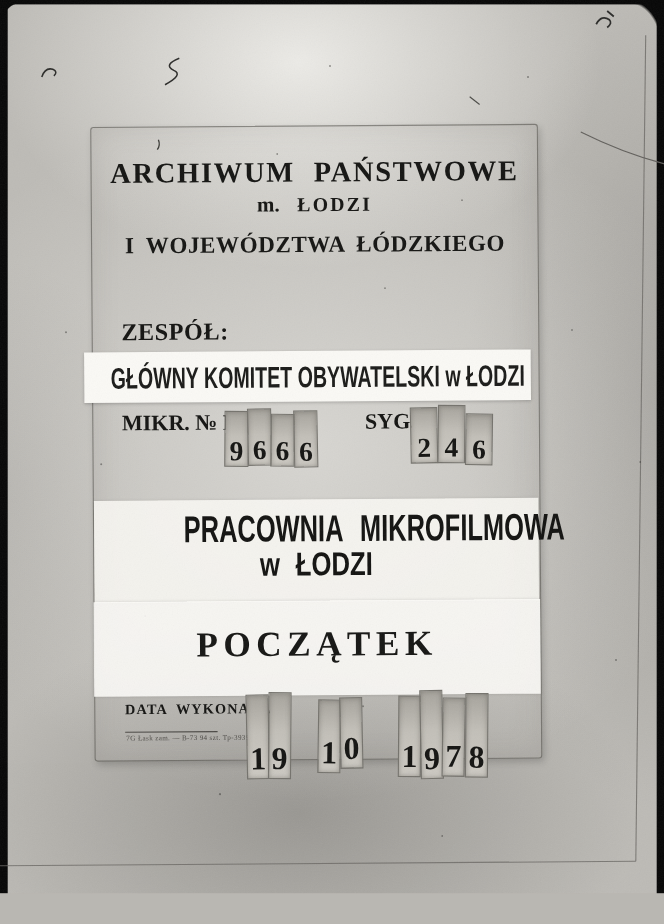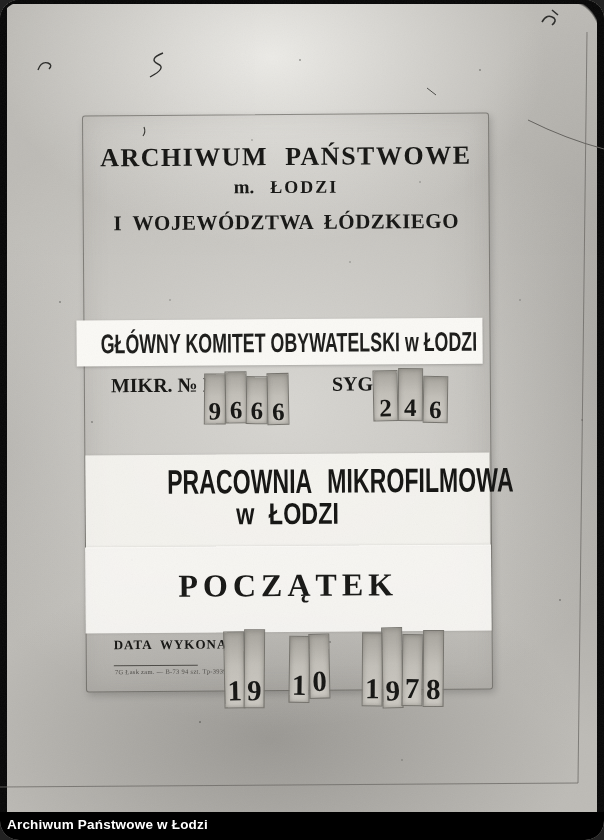--- a/index.html
+++ b/index.html
@@ -1,17 +1,17 @@
 <!DOCTYPE html>
 <html><head>
 <meta charset="utf-8">
 <style>
   html,body{margin:0;padding:0;background:#222;}
   #stage{position:relative;width:604px;height:840px;overflow:hidden;
-         background:#b9b7b2;font-family:"Liberation Serif",serif;border-radius:19px;}
+         background:#b9b7b2;font-family:"Liberation Serif",serif;}
   
   #photo-bg{position:absolute;inset:0;width:604px;height:812px;
     background:
       radial-gradient(ellipse 380px 260px at 45% 7%, rgba(238,237,233,.95), rgba(238,237,233,0) 72%),
       radial-gradient(ellipse 520px 430px at 47% 50%, rgba(236,235,231,.55), rgba(236,235,231,0) 75%),
       radial-gradient(ellipse 260px 520px at 101% 45%, rgba(118,116,112,.38), rgba(118,116,112,0) 72%),
       radial-gradient(ellipse 430px 250px at 45% 91%, rgba(105,103,99,.42), rgba(105,103,99,0) 72%),
       radial-gradient(ellipse 200px 300px at 0% 55%, rgba(150,148,144,.35), rgba(150,148,144,0) 70%),
       #bdbbb6;}
   .grain{position:absolute;left:0;top:0;pointer-events:none;}
@@ -116,20 +116,21 @@
   </svg>
 
   <div id="card">
     <div class="h1">ARCHIWUM PAŃSTWOWE</div>
     <div class="h2">
       <span class="small">m.</span>
       <span class="big">ŁODZI</span>
     </div>
     <div class="h3">I WOJEWÓDZTWA ŁÓDZKIEGO</div>
 
+    <div class="zespol">ZESPÓŁ:</div>
     <div class="fond-strip">
       <div class="fond-text">GŁÓWNY KOMITET OBYWATELSKI w ŁODZI</div>
     </div>
 
     <div class="mikr-label">MIKR. № L</div>
     <div class="tile r1" style="left:119px;top:258px;width:20px;height:49px">
         <span>9</span>
       </div>
     <div class="tile r2" style="left:140px;top:256px;width:20px;height:50px">
         <span>6</span>
@@ -194,16 +195,13 @@
   </div>
 
   <svg class="grain" width="604" height="812">
     <filter id="n">
         <feTurbulence type="fractalNoise" baseFrequency="0.9" numOctaves="2"></feTurbulence>
       <feColorMatrix type="saturate" values="0"></feColorMatrix>
       </filter>
     <rect width="604" height="812" filter="url(#n)" opacity="0.055"></rect>
   </svg>
 
-  <div id="caption-bar">
-    <span>Archiwum Państwowe w Łodzi</span>
-  </div>
 </div>
 
 </body></html>

